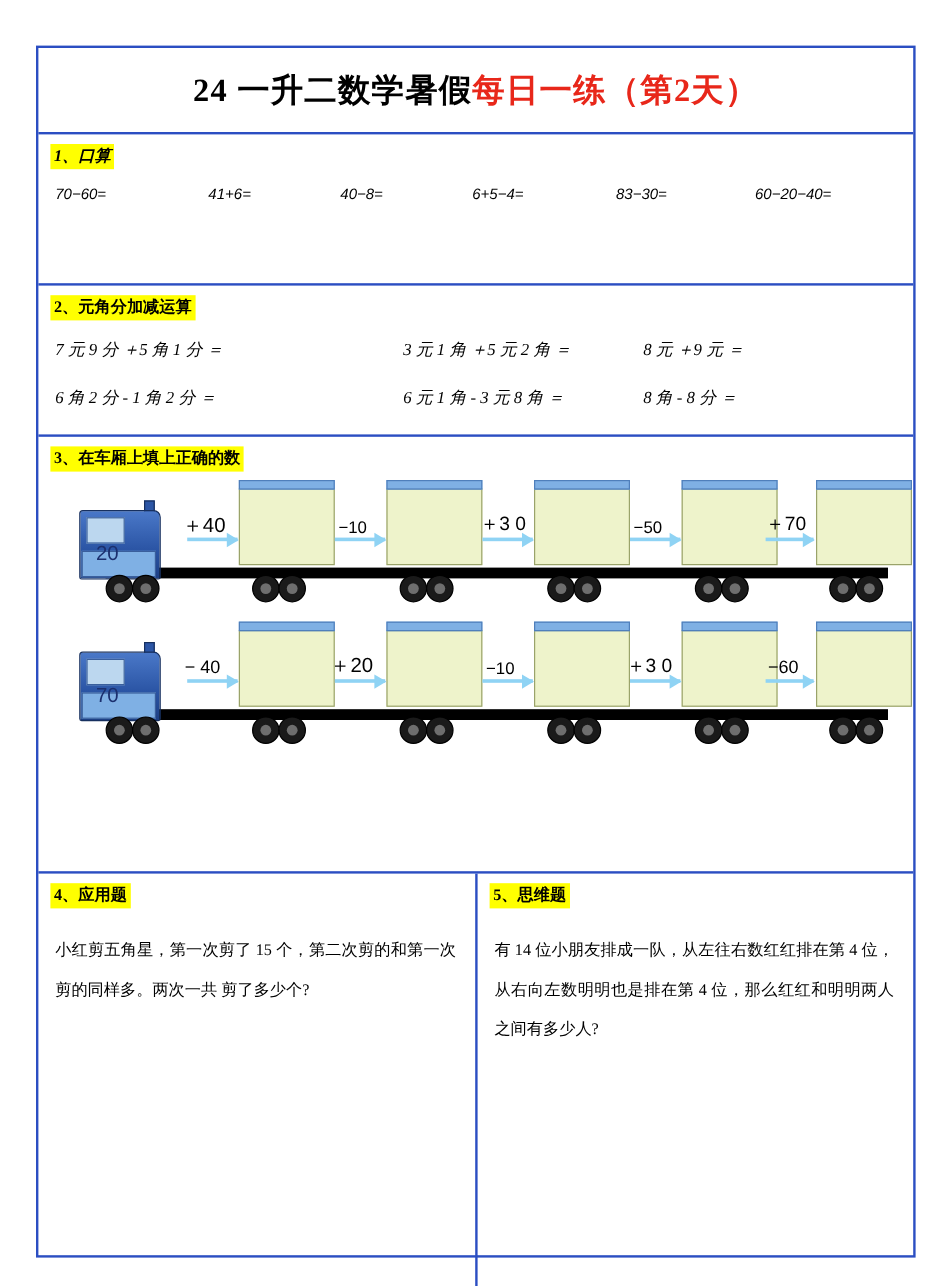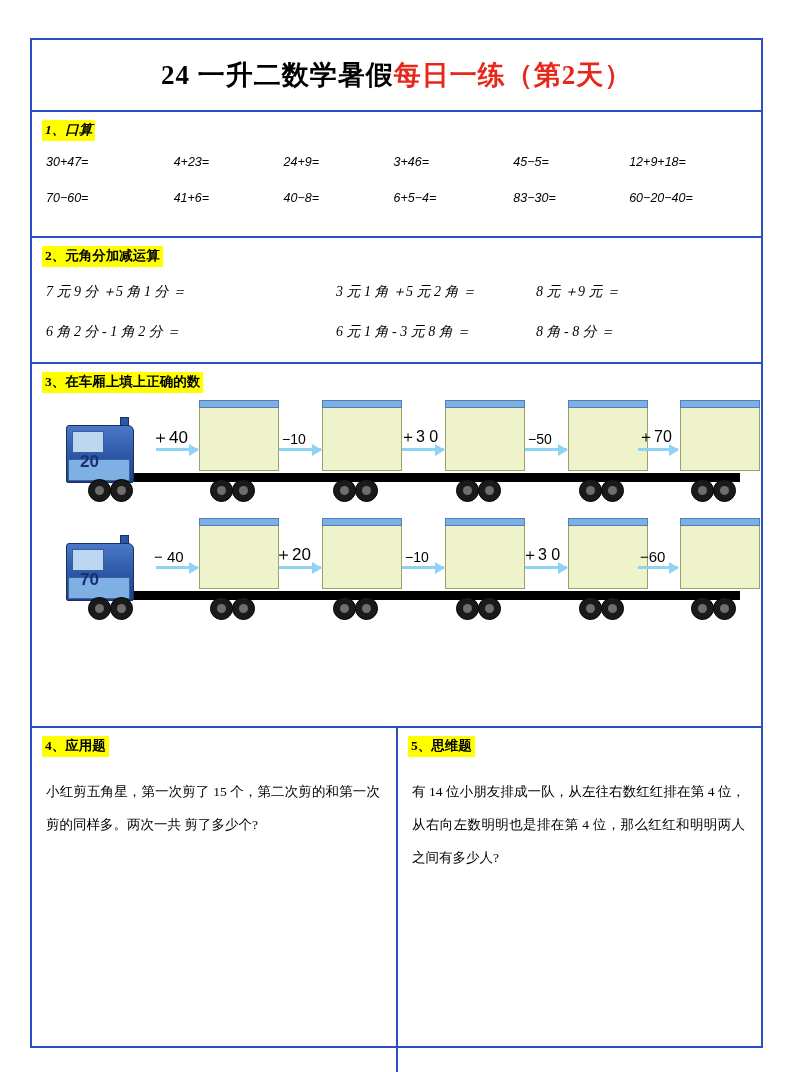--- a/index.html
+++ b/index.html
@@ -138,21 +138,21 @@
     position: absolute;
     left: 60px; top: -2px;
     width: 7px; height: 26px;
     background: #2c56a6;
     border: 1px solid #17305f;
   }
   .num-badge {
     position: absolute;
     left: 20px; top: 33px;
     font-size: 17px;
-    font-weight: bold;
+    font-weight: normal;
     color: #1b2f6e;
     font-family: "Liberation Sans", sans-serif;
     z-index: 6;
   }
   
   .chassis {
     position: absolute;
     left: 28px;
     top: 74px;
     width: 652px;
@@ -257,28 +257,20 @@
 
   <div class="title-bar">
     <div class="title-text">
       <span>24 一升二数学暑假</span><span class="red">每日一练（第2天）</span>
     </div>
   </div>
 
   <div class="section s1">
     <div class="sec-label">1、口算</div>
     <div class="rows">
-      <div class="row-cols">
-        <div class="cell c1">30+47=</div>
-        <div class="cell c2">4+23=</div>
-        <div class="cell c3">24+9=</div>
-        <div class="cell c4">3+46=</div>
-        <div class="cell c5">45−5=</div>
-        <div class="cell c6">12+9+18=</div>
-      </div>
       <div class="row-cols">
         <div class="cell c1">70−60=</div>
         <div class="cell c2">41+6=</div>
         <div class="cell c3">40−8=</div>
         <div class="cell c4">6+5−4=</div>
         <div class="cell c5">83−30=</div>
         <div class="cell c6">60−20−40=</div>
       </div>
     </div>
   </div>

